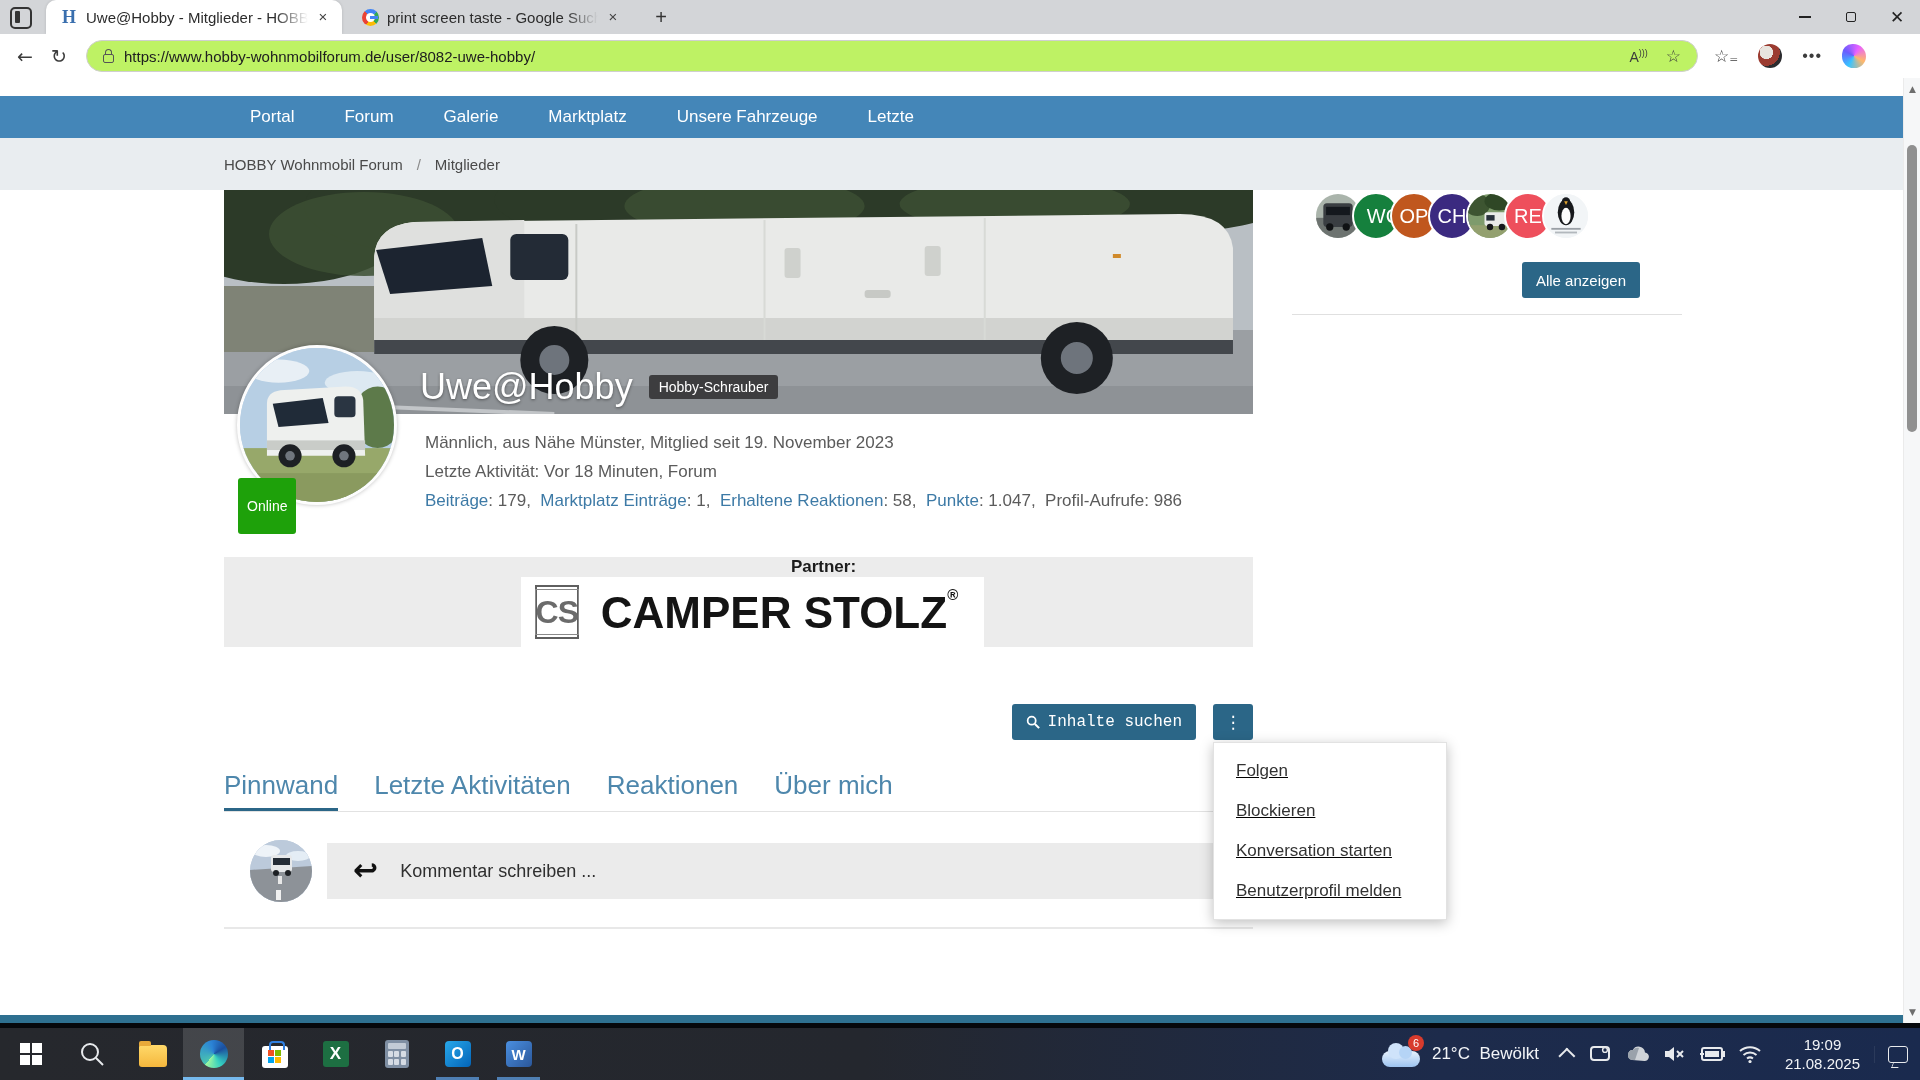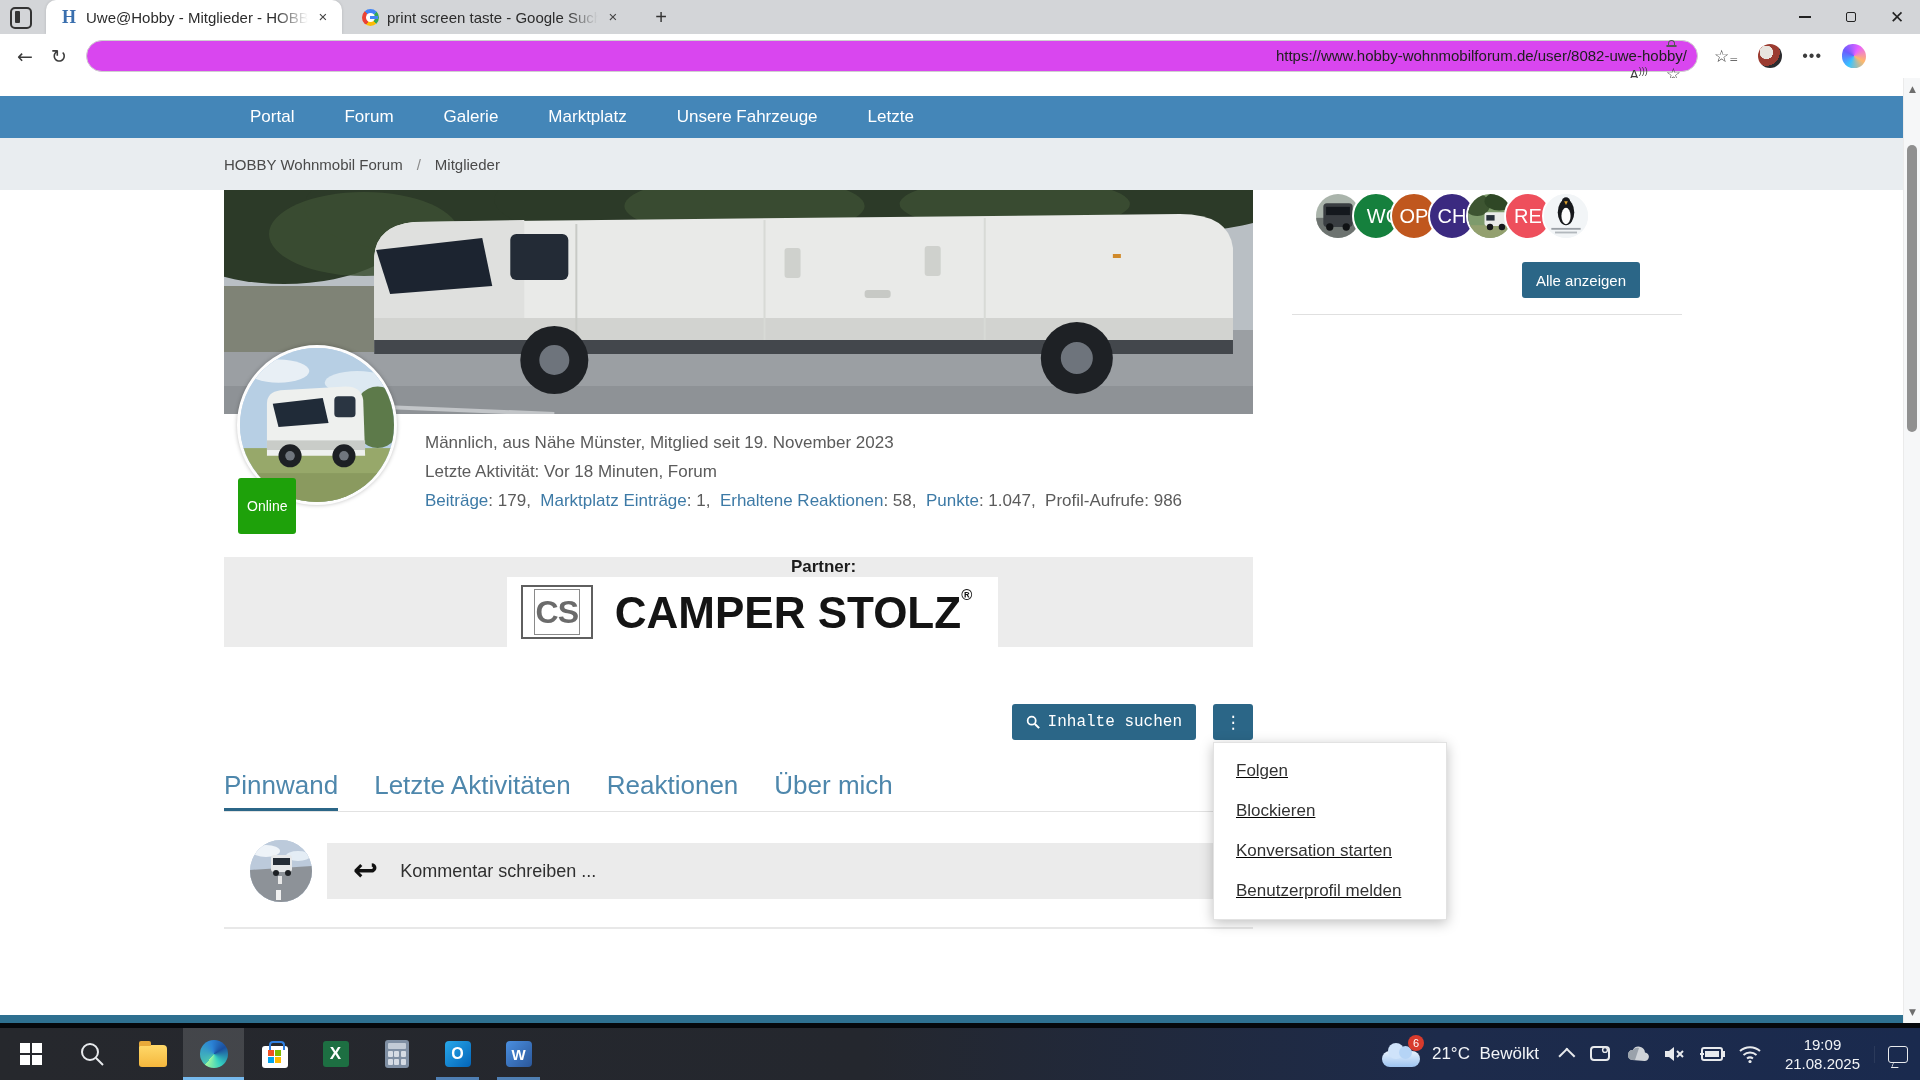--- a/index.html
+++ b/index.html
@@ -25,21 +25,21 @@
   .winbtn { width:46px; height:34px; display:flex; align-items:center; justify-content:center; color:#222; }
   .win-min::after { content:""; width:12px; height:2px; background:#222; }
   .win-restore { position:relative; }
   .win-restore i { display:block; width:10px; height:10px; border:1.5px solid #222; border-radius:2px; background:#d3d5d8; position:relative; }
   .win-restore i::before { content:""; position:absolute; left:2px; top:-4px; width:9px; height:9px; border:1.5px solid #222; border-radius:2px; z-index:-1; }
   .win-close { font-size:17px; font-family:"DejaVu Sans",sans-serif; }
 
   .toolbar { position:absolute; left:0; top:34px; width:1920px; height:44px; background:#fff; box-shadow:0 1px 0 #e0e0e0; display:flex; align-items:center; }
   .navicon { font-family:"DejaVu Sans",sans-serif; color:#3c3c3c; font-size:19px; width:34px; text-align:center; }
   .navicon.back { margin-left:8px; }
-  .urlpill { position:relative; height:32px; margin-left:10px; width:1612px; border:1px solid #cfcfcf; border-radius:16px; display:flex; align-items:flex-end; padding:0 10px; background:#d946ef;flex-direction:column; }
+  .urlpill { position:relative; height:32px; margin-left:10px; width:1612px; border:1px solid #cfcfcf; border-radius:16px; display:flex; align-items:center; padding:0 10px; background:#bef264; }
   .lock-icon { width:11px; height:9px; border:1.5px solid #555; border-radius:2px; position:relative; margin:4px 10px 0 6px; }
   .lock-icon::before { content:""; position:absolute; left:1px; top:-6px; width:5px; height:5px; border:1.5px solid #555; border-bottom:none; border-radius:4px 4px 0 0; }
   .url-text { font-size:15px; color:#202020; flex:1; }
   .pill-right { display:flex; align-items:center; gap:18px; margin-right:6px; }
   .readaloud { font-size:14px; color:#3c3c3c; }
   .readaloud sup { font-size:9px; }
   .star { font-family:"DejaVu Sans",sans-serif; font-size:17px; color:#3c3c3c; }
   .after-pill { display:flex; align-items:center; gap:20px; margin-left:16px; }
   .favlines { position:relative; font-family:"DejaVu Sans",sans-serif; font-size:17px; color:#3c3c3c; }
   .profile-chip { width:24px; height:24px; border-radius:50%; background:radial-gradient(circle at 35% 35%,#e8e4de 0 30%,#9b3b30 31% 60%,#2b2b2e 61%); }
@@ -62,21 +62,21 @@
   .big-avatar svg { display:block; width:100%; height:100%; }
   .online-badge { position:absolute; left:238px; top:400px; z-index:6; background:#1ea10a; color:#fff; font-size:14px; padding:20px 9px; border-radius:3px; }
 
   .info-lines { position:absolute; left:425px; top:350px; font-size:17px; color:#5b5b5b; line-height:29px; }
   .stats-line a { color:#3d7aa6; text-decoration:none; }
   .stats-line .v { color:#5b5b5b; }
 
   .partnerbar { position:absolute; left:224px; top:479px; width:1029px; height:90px; background:#ececec; display:flex; align-items:center;flex-direction:column; }
   .partner-label { font-size:17px; font-weight:bold; color:#1c1c1c; margin-left:170px; }
   .partner-logo { margin-left:28px; height:70px; background:#fff; display:flex; align-items:center; padding:0 26px 0 14px; }
-  .cs-box { width:72px; height:54px; border:2px solid #5f5f5f; display:flex; align-items:center; justify-content:center; }
+  .cs-box { width:44px; height:54px; border:2px solid #5f5f5f; display:flex; align-items:center; justify-content:center; }
   .cs-inner { width:46px; height:46px; border:1px solid #8a8a8a; display:flex; align-items:center; justify-content:center; font-size:32px; font-weight:bold; color:#6b6b6b; letter-spacing:-1px; }
   .cs-text { font-size:44px; font-weight:800; color:#141414; margin-left:22px; letter-spacing:0px; white-space:nowrap; }
   .cs-reg { font-size:15px; vertical-align:28px; font-weight:bold; }
 
   .actions-row { position:absolute; left:224px; top:626px; width:1029px; height:36px; }
   .btn-search { position:absolute; right:57px; top:0; height:36px; background:#2b6687; color:#fff; border:none; border-radius:3px; font-size:16px; padding:0 14px; display:flex; align-items:center; gap:8px; font-family:Liberation Mono, monospace; }
   .btn-kebab { position:absolute; right:0; top:0; width:40px; height:36px; background:#2b6687; color:#fff; border:none; border-radius:3px; font-size:17px; font-family:"DejaVu Sans",sans-serif; }
   .mag { width:14px; height:14px; }
   .dropdown { position:absolute; left:1213px; top:664px; width:234px; background:#fff; box-shadow:0 3px 12px rgba(0,0,0,.25); border:1px solid #e2e2e2; z-index:20; padding:8px 0;text-decoration:underline; }
   .dropdown .item { font-size:17px; color:#333; padding:10px 22px; }
@@ -242,20 +242,24 @@
         <rect x="640" y="100" width="26" height="8" rx="3" fill="#c7c9c5"></rect>
         <rect x="888" y="64" width="8" height="4" fill="#d08a2a"></rect>
         <circle cx="330" cy="170" r="34" fill="#1e2125"></circle>
           <circle cx="330" cy="170" r="15" fill="#6e747c"></circle>
         <circle cx="852" cy="168" r="36" fill="#1e2125"></circle>
           <circle cx="852" cy="168" r="16" fill="#6e747c"></circle>
         <line x1="40" y1="212" x2="330" y2="224" stroke="#c2c5c8" stroke-width="4"></line>
       </svg>
     </div>
 
+    <div class="username-row">
+      <span class="username">Uwe@Hobby</span>
+      <span class="rankbadge">Hobby-Schrauber</span>
+    </div>
 
     <div class="big-avatar">
       <svg viewBox="0 0 160 160">
         <rect width="160" height="160" fill="#b7cfe4"></rect>
         <ellipse cx="40" cy="24" rx="32" ry="12" fill="#e8eff5"></ellipse>
         <ellipse cx="122" cy="36" rx="34" ry="12" fill="#dde9f2"></ellipse>
         <ellipse cx="143" cy="72" rx="26" ry="32" fill="#5d7a4a"></ellipse>
         <rect y="104" width="160" height="56" fill="#97a86a"></rect>
         <rect y="130" width="160" height="30" fill="#8a9a5f"></rect>
         <path d="M28 112 L28 58 Q28 46 42 44 L110 40 Q126 40 128 54 L130 112 Z" fill="#eef0ee"></path>

